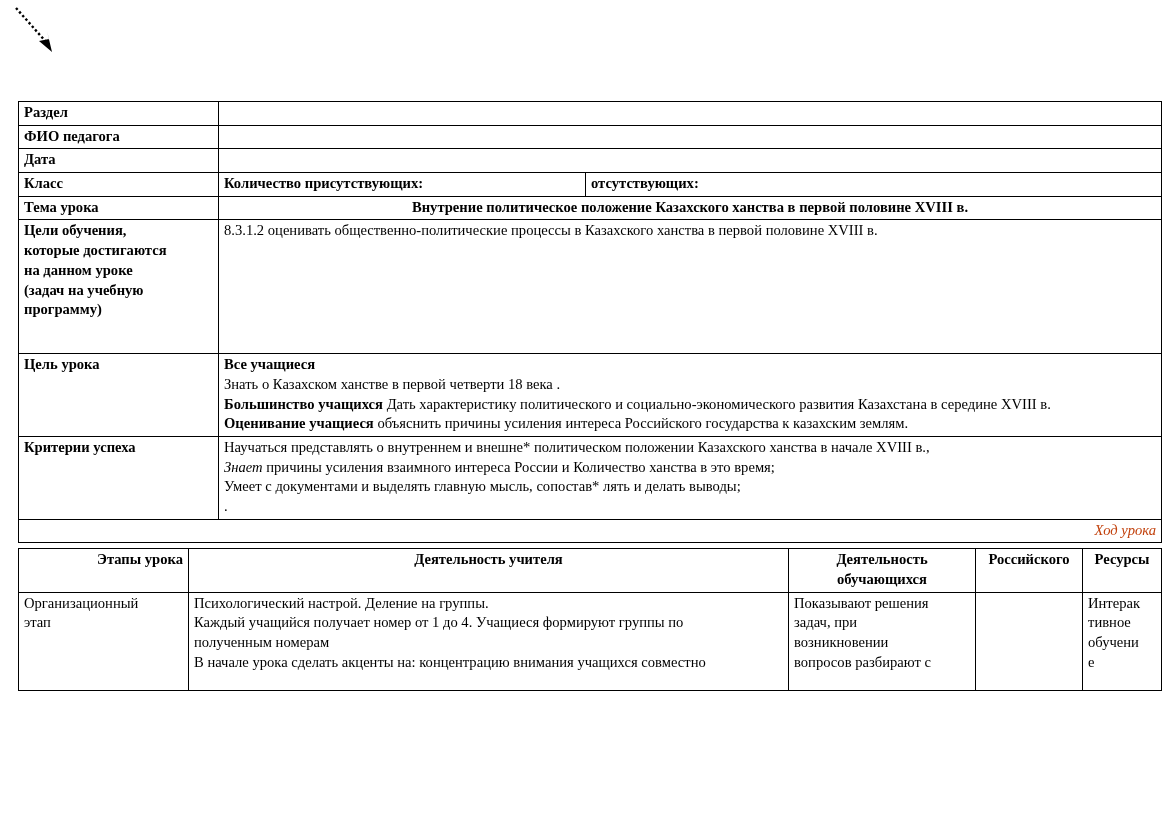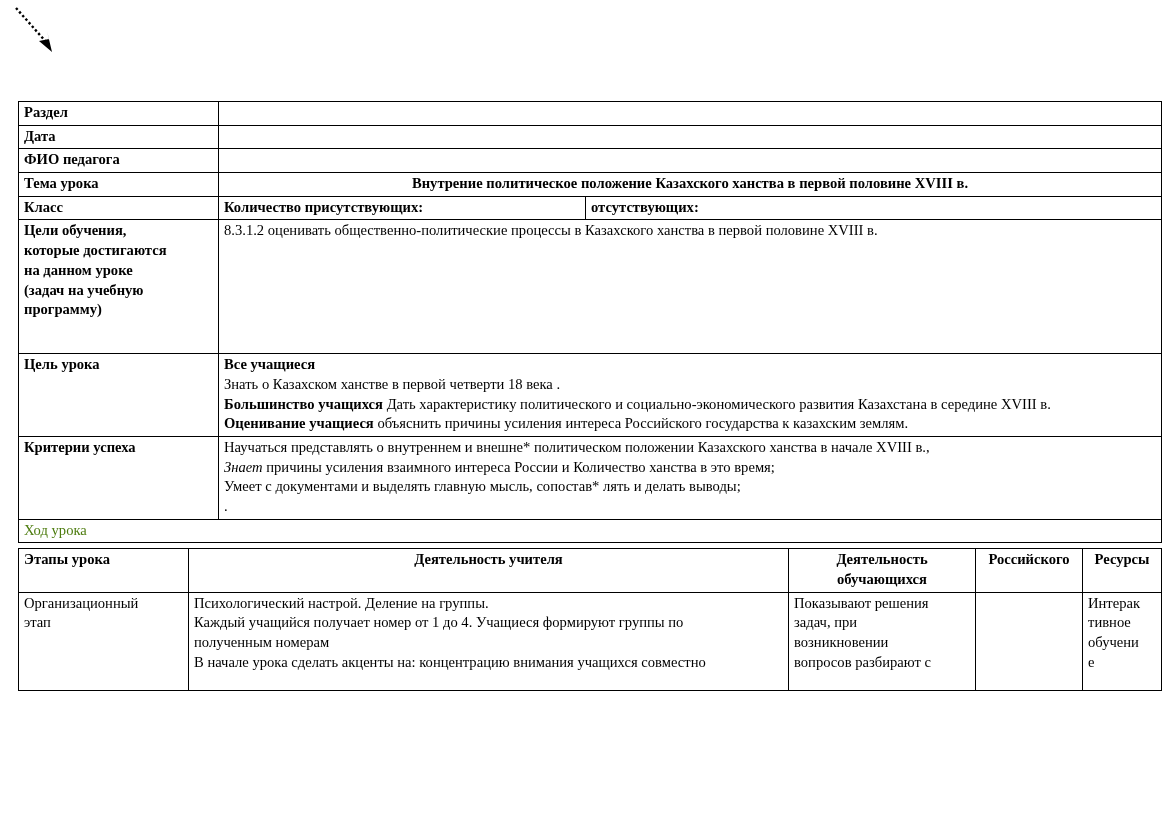--- a/index.html
+++ b/index.html
@@ -56,26 +56,27 @@
   
   .lbl {
     font-weight: bold;
     font-size: 14.8px;
   }
 
   .tall-lbl { line-height: 1.55; }
 
   
   .hod {
-    text-align: left;
-    color: #4d7c0f;
+    text-align: right;
+    color: #c2410c;
     font-size: 15.5px;
     padding-top: 6px;
     padding-bottom: 16px;
     font-weight: normal;
+    font-style: italic;
   }
 
   
   .hdr {
     font-weight: bold;
     text-align: center;
     font-size: 14.8px;
     padding-top: 4px;
     padding-bottom: 4px;
   }
@@ -107,38 +108,38 @@
       <col style="width:576px">
     </colgroup>
 
     <tbody>
         <tr>
       <td class="lbl">Раздел</td>
       <td colspan="2"></td>
     </tr>
 
     <tr>
+      <td class="lbl">ФИО педагога</td>
+      <td colspan="2"></td>
+    </tr>
+
+    <tr>
       <td class="lbl">Дата</td>
       <td colspan="2"></td>
-    </tr>
-
-    <tr>
-      <td class="lbl">ФИО педагога</td>
-      <td colspan="2"></td>
-    </tr>
-
-    <tr>
-      <td class="lbl">Тема урока</td>
-      <td colspan="2" class="b center">Внутрение политическое положение  Казахского ханства в первой половине  XVIII в.</td>
     </tr>
 
     <tr>
       <td class="lbl">Класс</td>
       <td class="lbl">Количество присутствующих:</td>
       <td class="lbl">отсутствующих:</td>
+    </tr>
+
+    <tr>
+      <td class="lbl">Тема урока</td>
+      <td colspan="2" class="b center">Внутрение политическое положение  Казахского ханства в первой половине  XVIII в.</td>
     </tr>
 
     <tr>
       <td class="lbl tall-lbl">
         <span class="line">Цели обучения,</span>
         <span class="line">которые достигаются</span>
         <span class="line">на данном уроке</span>
         <span class="line">(задач на учебную</span>
         <span class="line">программу)</span>
         <span class="spacer-18"></span>
@@ -185,21 +186,21 @@
     <colgroup>
       <col style="width:170px">
       <col style="width:600px">
       <col style="width:187px">
       <col style="width:107px">
       <col style="width:79px">
     </colgroup>
 
     <tbody>
         <tr>
-      <td class="hdr" style="text-align:left;">Этапы урока</td>
+      <td class="hdr" style="text-align:right;">Этапы урока</td>
       <td class="hdr">Деятельность учителя</td>
       <td class="hdr">
         <span class="line">Деятельность</span>
         <span class="line">обучающихся</span>
       </td>
       <td class="hdr">Российского</td>
       <td class="hdr">Ресурсы</td>
     </tr>
 
     <tr>

